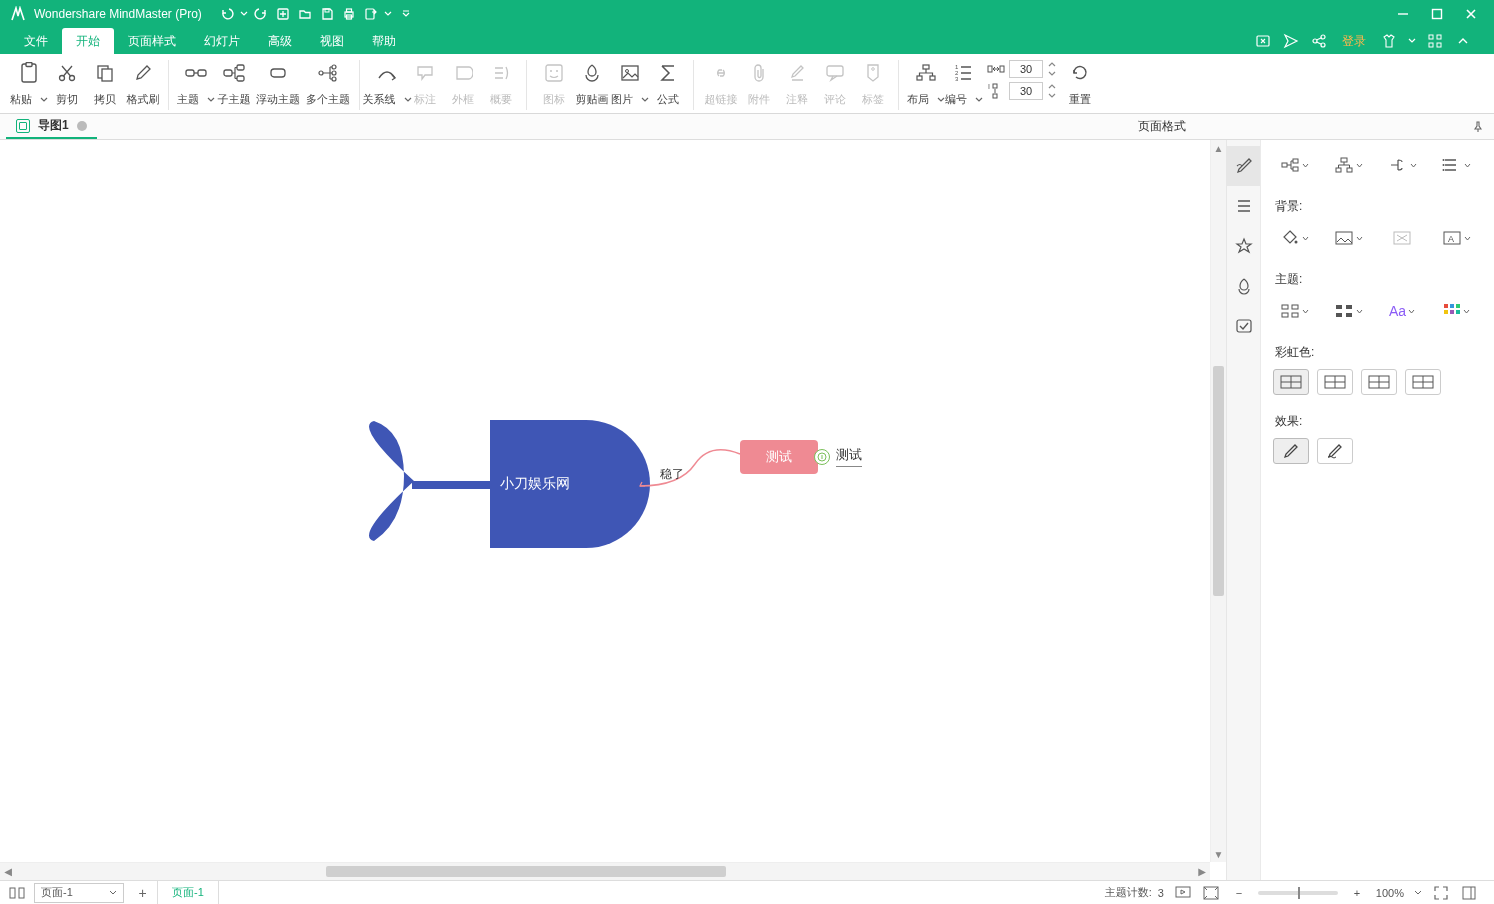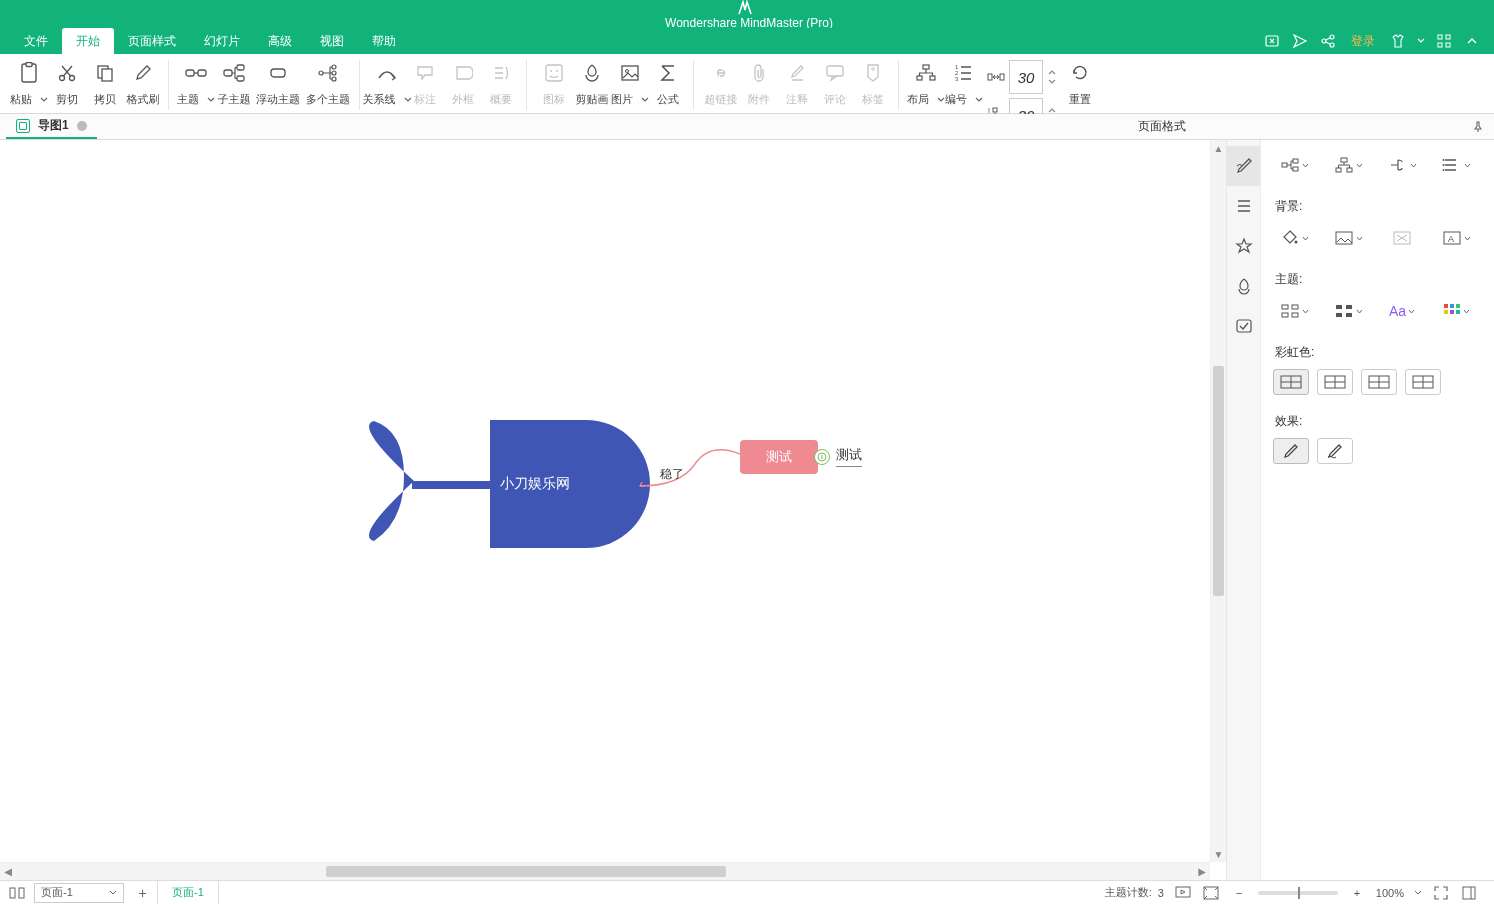--- a/index.html
+++ b/index.html
@@ -1,48 +1,48 @@
 <!DOCTYPE html>
 <html><head>
 <meta charset="utf-8">
 <style>
 * { box-sizing: border-box; margin: 0; padding: 0; font-family: "Microsoft YaHei", sans-serif; -webkit-user-select: none; user-select: none; }
 body { width: 1494px; height: 904px; background: #fff; overflow: hidden; position: relative; }
 svg { display: block; }
 
 
-.titlebar { position: absolute; left:0; top:0; right:0; height:28px; background:#12b37b; display:flex; align-items:center; padding:0 6px 0 10px; color:#fff;flex-direction:column; }
+.titlebar { position: absolute; left:0; top:0; right:0; height:28px; background:#12b37b; display:flex; align-items:center; padding:0 6px 0 10px; color:#fff; }
 .titlebar .app-logo { width:16px; height:16px; margin-right:8px; }
 .titlebar .title-text { font-size:12px; font-weight:400; }
 .titlebar .qat { display:flex; align-items:center; margin-left:14px; }
 .titlebar .qat-btn { width:22px; height:22px; display:flex; align-items:center; justify-content:center; border-radius:3px; }
 .titlebar .qat-drop { width:12px; display:flex; align-items:center; justify-content:center; }
 .titlebar .wndctl { margin-left:auto; display:flex; }
 .titlebar .wnd-btn { width:34px; height:28px; display:flex; align-items:center; justify-content:center; }
 
 
 .menubar { position:absolute; left:0; top:28px; right:0; height:26px; background:#12b37b; display:flex; align-items:flex-end; padding-left:10px; }
 .menu-item { height:26px; padding:0 14px; display:flex; align-items:center; font-size:12px; color:#fff; }
 .menu-item.active { background:#fff; color:#12b37b; border-radius:3px 3px 0 0; }
-.menubar .right-cluster { margin-left:auto; display:flex; align-items:center; height:26px; padding-right:13px; gap:10px; }
+.menubar .right-cluster { margin-left:auto; display:flex; align-items:center; height:26px; padding-right:22px; gap:10px; }
 .menubar .right-cluster .ic { width:18px; height:18px; display:flex; align-items:center; justify-content:center; }
 .login-btn { color:#ffb74d; font-size:12px; margin:0 4px; }
 
 
 .ribbon { position:absolute; left:0; top:54px; right:0; height:60px; background:#fff; border-bottom:1px solid #d9d9d9; display:flex; align-items:flex-start; padding:4px 0 0 10px; }
 .rg { display:flex; align-items:flex-start; }
 .rsplit { width:1px; height:50px; background:#e5e5e5; margin:2px 8px 0 6px; }
 .rbtn { width:38px; display:flex; flex-direction:column; align-items:center; justify-content:flex-start; padding-top:2px; }
 .rbtn.wider { width:50px; }
 .rbtn .ico { width:28px; height:26px; display:flex; align-items:center; justify-content:center; }
 .rbtn .lbl { font-size:11px; color:#444; line-height:1; margin-top:8px; white-space:nowrap; }
 .rbtn.dis .lbl { color:#bbb; }
 .rbtn.dis .ico { opacity:.35; }
 .rbtn .drop { display:flex; align-items:center; gap:8px; }
-.spinbox { width:34px; height:34px; border:1px solid #ccc; display:flex; align-items:center; justify-content:center; font-size:15px; color:#333;font-style:italic; }
+.spinbox { width:34px; height:18px; border:1px solid #ccc; display:flex; align-items:center; justify-content:center; font-size:11px; color:#333; }
 
 
 .doctab-bar { position:absolute; left:0; top:114px; right:0; height:26px; background:#fbfbfb; border-bottom:1px solid #ddd; display:flex; align-items:center; padding-left:6px;font-weight:bold; }
 .doctab { height:24px; display:flex; align-items:center; gap:8px; padding:0 10px; font-size:12px; color:#333; border-bottom:2px solid #12b37b; }
 .doctab .doc-ico { width:14px; height:14px; border:1px solid #12b37b; border-radius:2px; position:relative; }
 .doctab .doc-ico::after { content:""; position:absolute; inset:2px; border:1px solid #12b37b; border-radius:1px; }
 .doctab .close-dot { width:10px; height:10px; border-radius:50%; background:#bbb; }
 
 
 .main { position:absolute; left:0; top:140px; right:0; bottom:24px; display:flex; }

